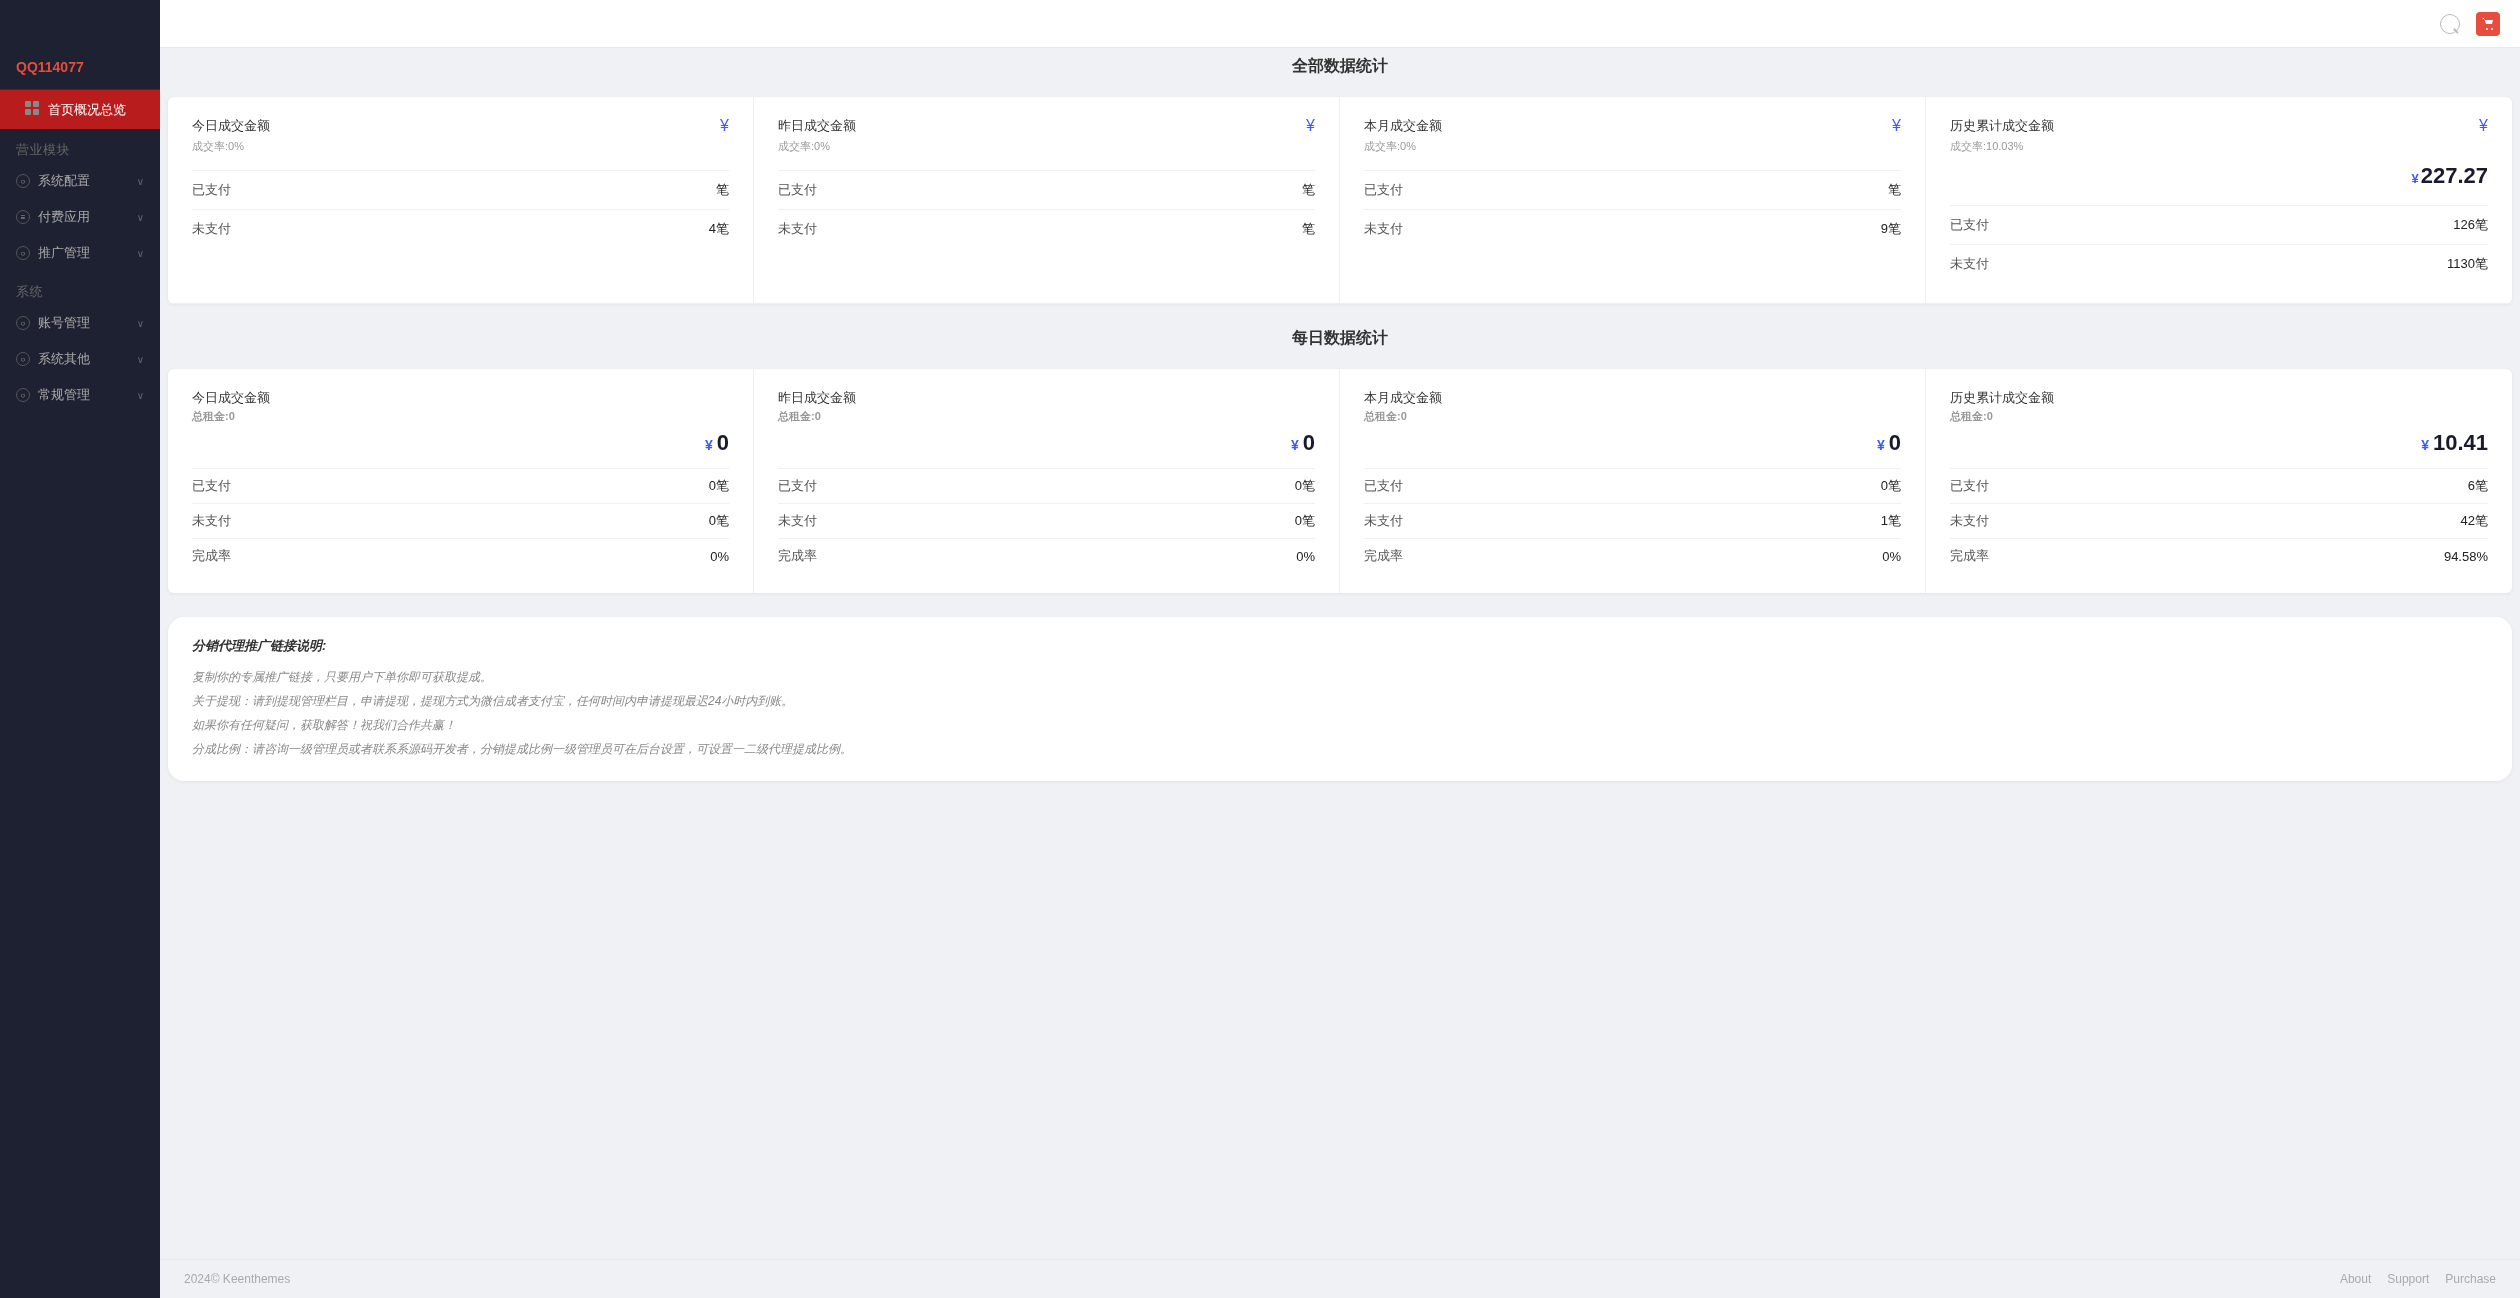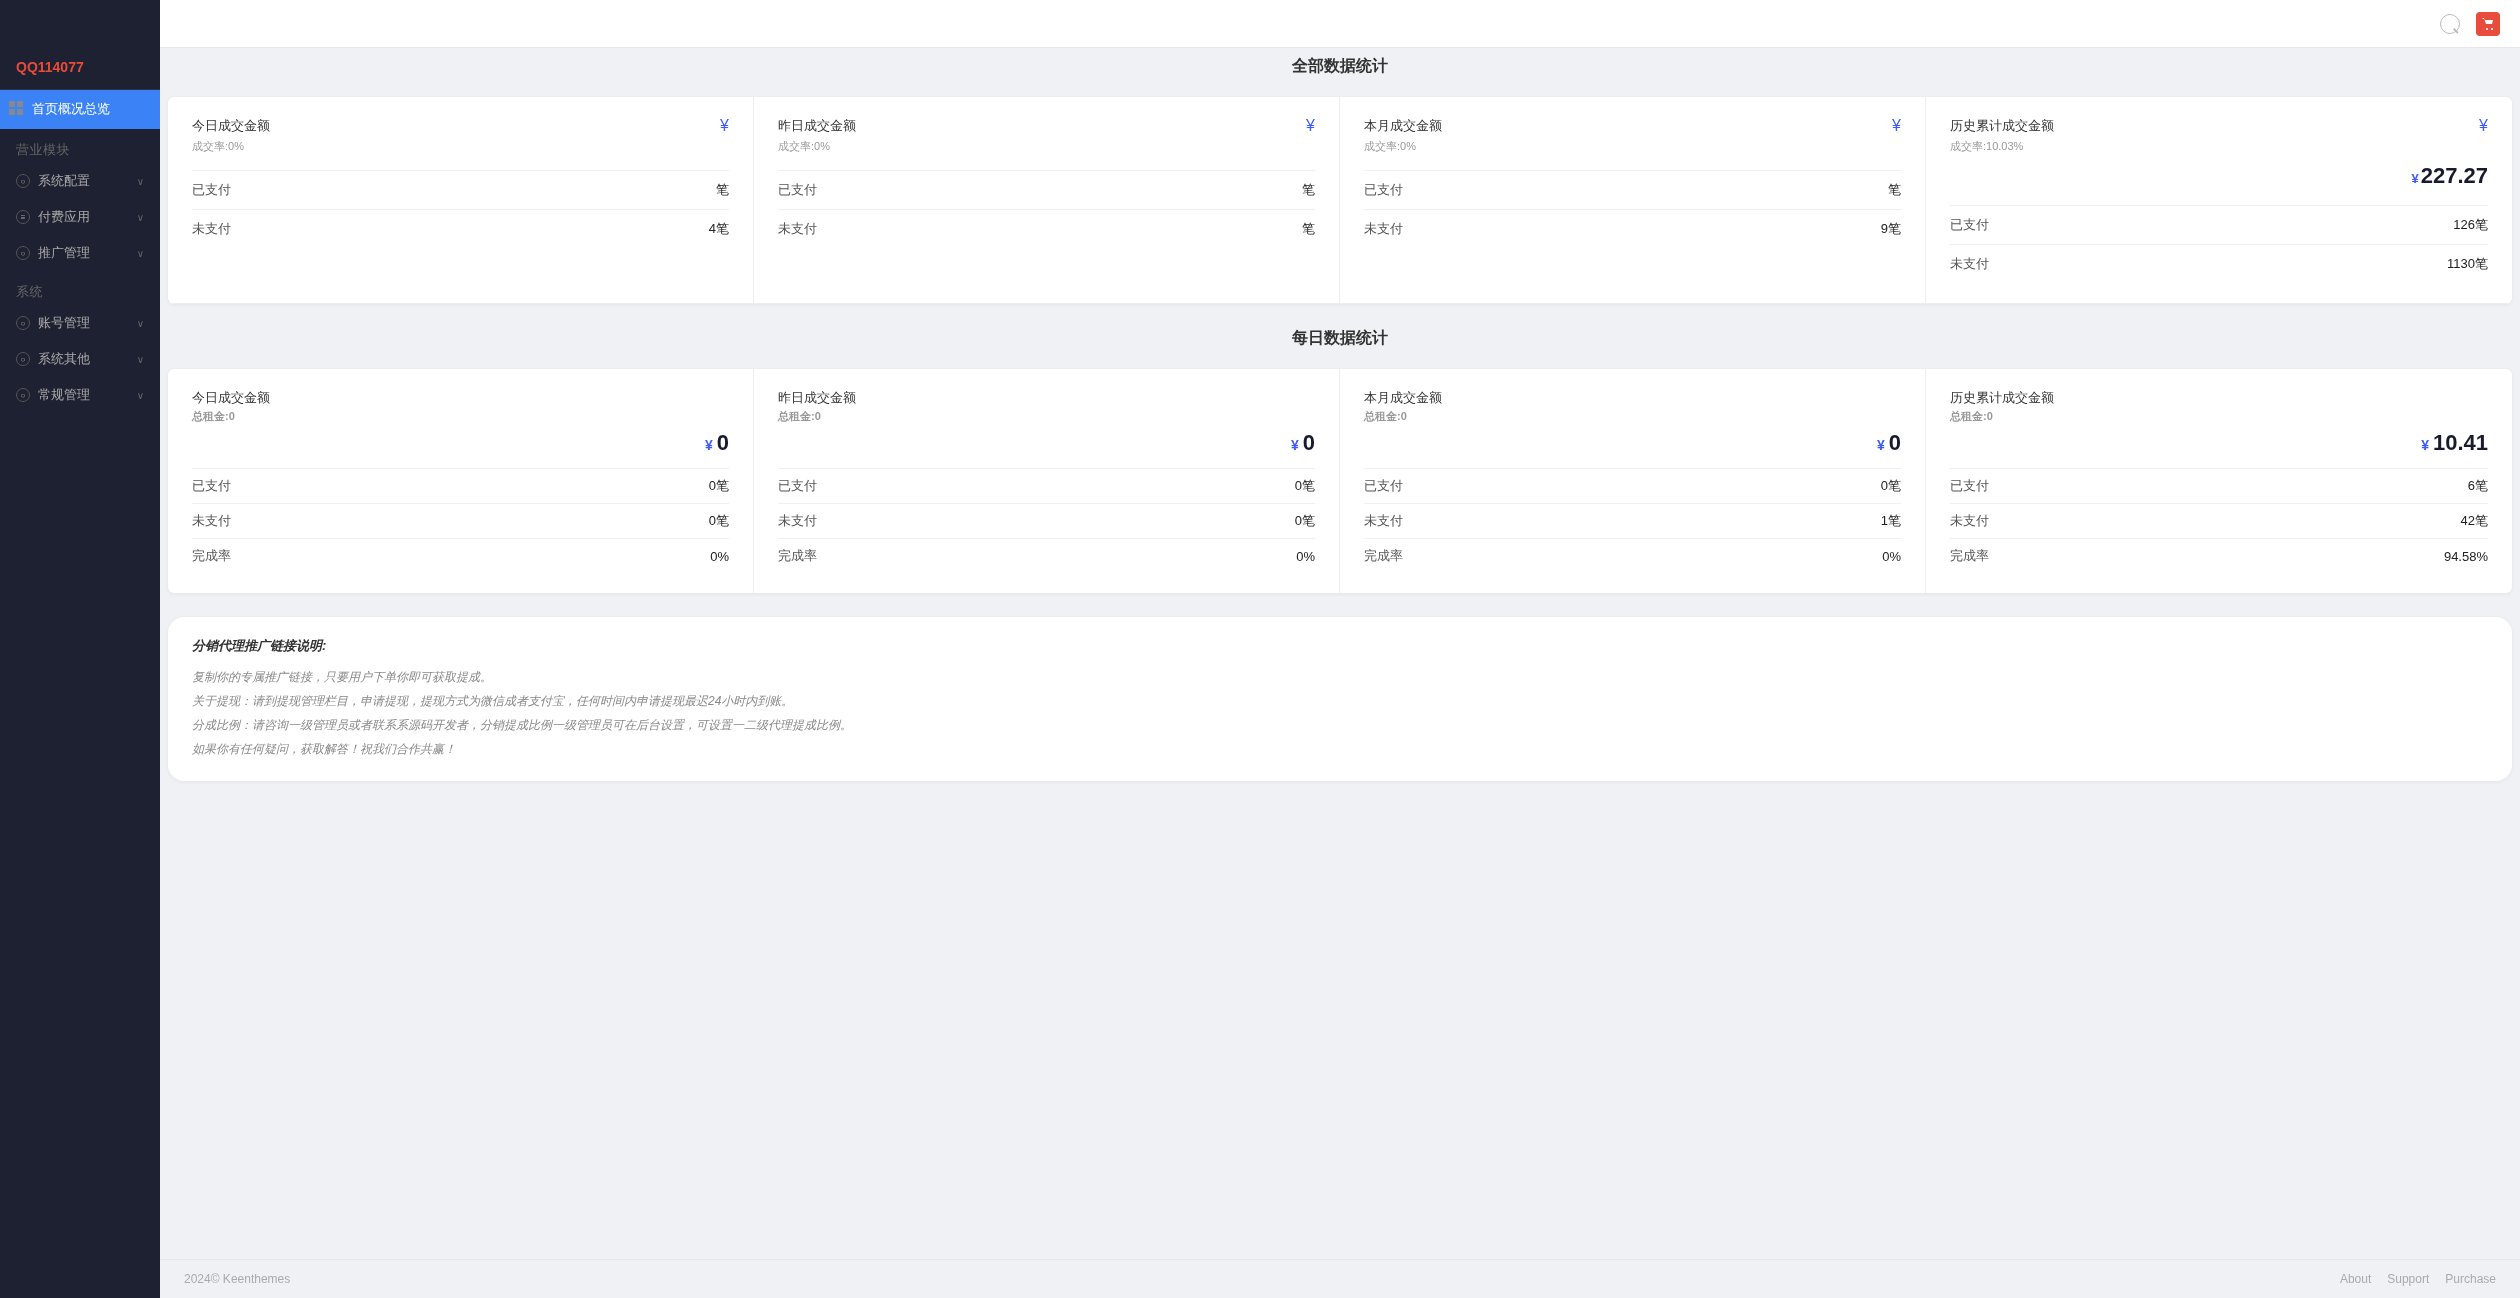--- a/index.html
+++ b/index.html
@@ -18,24 +18,24 @@
     #sidebar .brand {
       padding: 14px 16px;
       color: #e74c3c;
       font-weight: bold;
       font-size: 14px;
       border-bottom: 1px solid #2d3147;
       margin-top: 45px;
     }
     #sidebar .sidebar-home {
       display: flex;
-      align-items: flex-start;
+      align-items: center;
       gap: 8px;
-      padding: 10px 8px;
-      background: #3b82f6;
+      padding: 10px 24px;
+      background: #b91c1c;
       color: #fff;
       cursor: pointer;
       font-size: 13px;
     }
     #sidebar .section-label {
       padding: 12px 16px 4px;
       font-size: 13px;
       color: #666;
       letter-spacing: 0.5px;
     }
@@ -556,22 +556,22 @@
           <span class="row-value">94.58%</span>
         </div>
       </div>
     </div>
 
     <div class="desc-box">
       <div class="desc-title">分销代理推广链接说明:</div>
       <div class="desc-text">
         <div>复制你的专属推广链接，只要用户下单你即可获取提成。</div>
         <div>关于提现：请到提现管理栏目，申请提现，提现方式为微信成者支付宝，任何时间内申请提现最迟24小时内到账。</div>
+        <div>如果你有任何疑问，获取解答！祝我们合作共赢！</div>
         <div>分成比例：请咨询一级管理员或者联系系源码开发者，分销提成比例一级管理员可在后台设置，可设置一二级代理提成比例。</div>
-        <div>如果你有任何疑问，获取解答！祝我们合作共赢！</div>
       </div>
     </div>
 
   </div>
 
   <div id="footer">
     <span>2024© Keenthemes</span>
     <div class="footer-links">
       <a>About</a>
       <a>Support</a>

